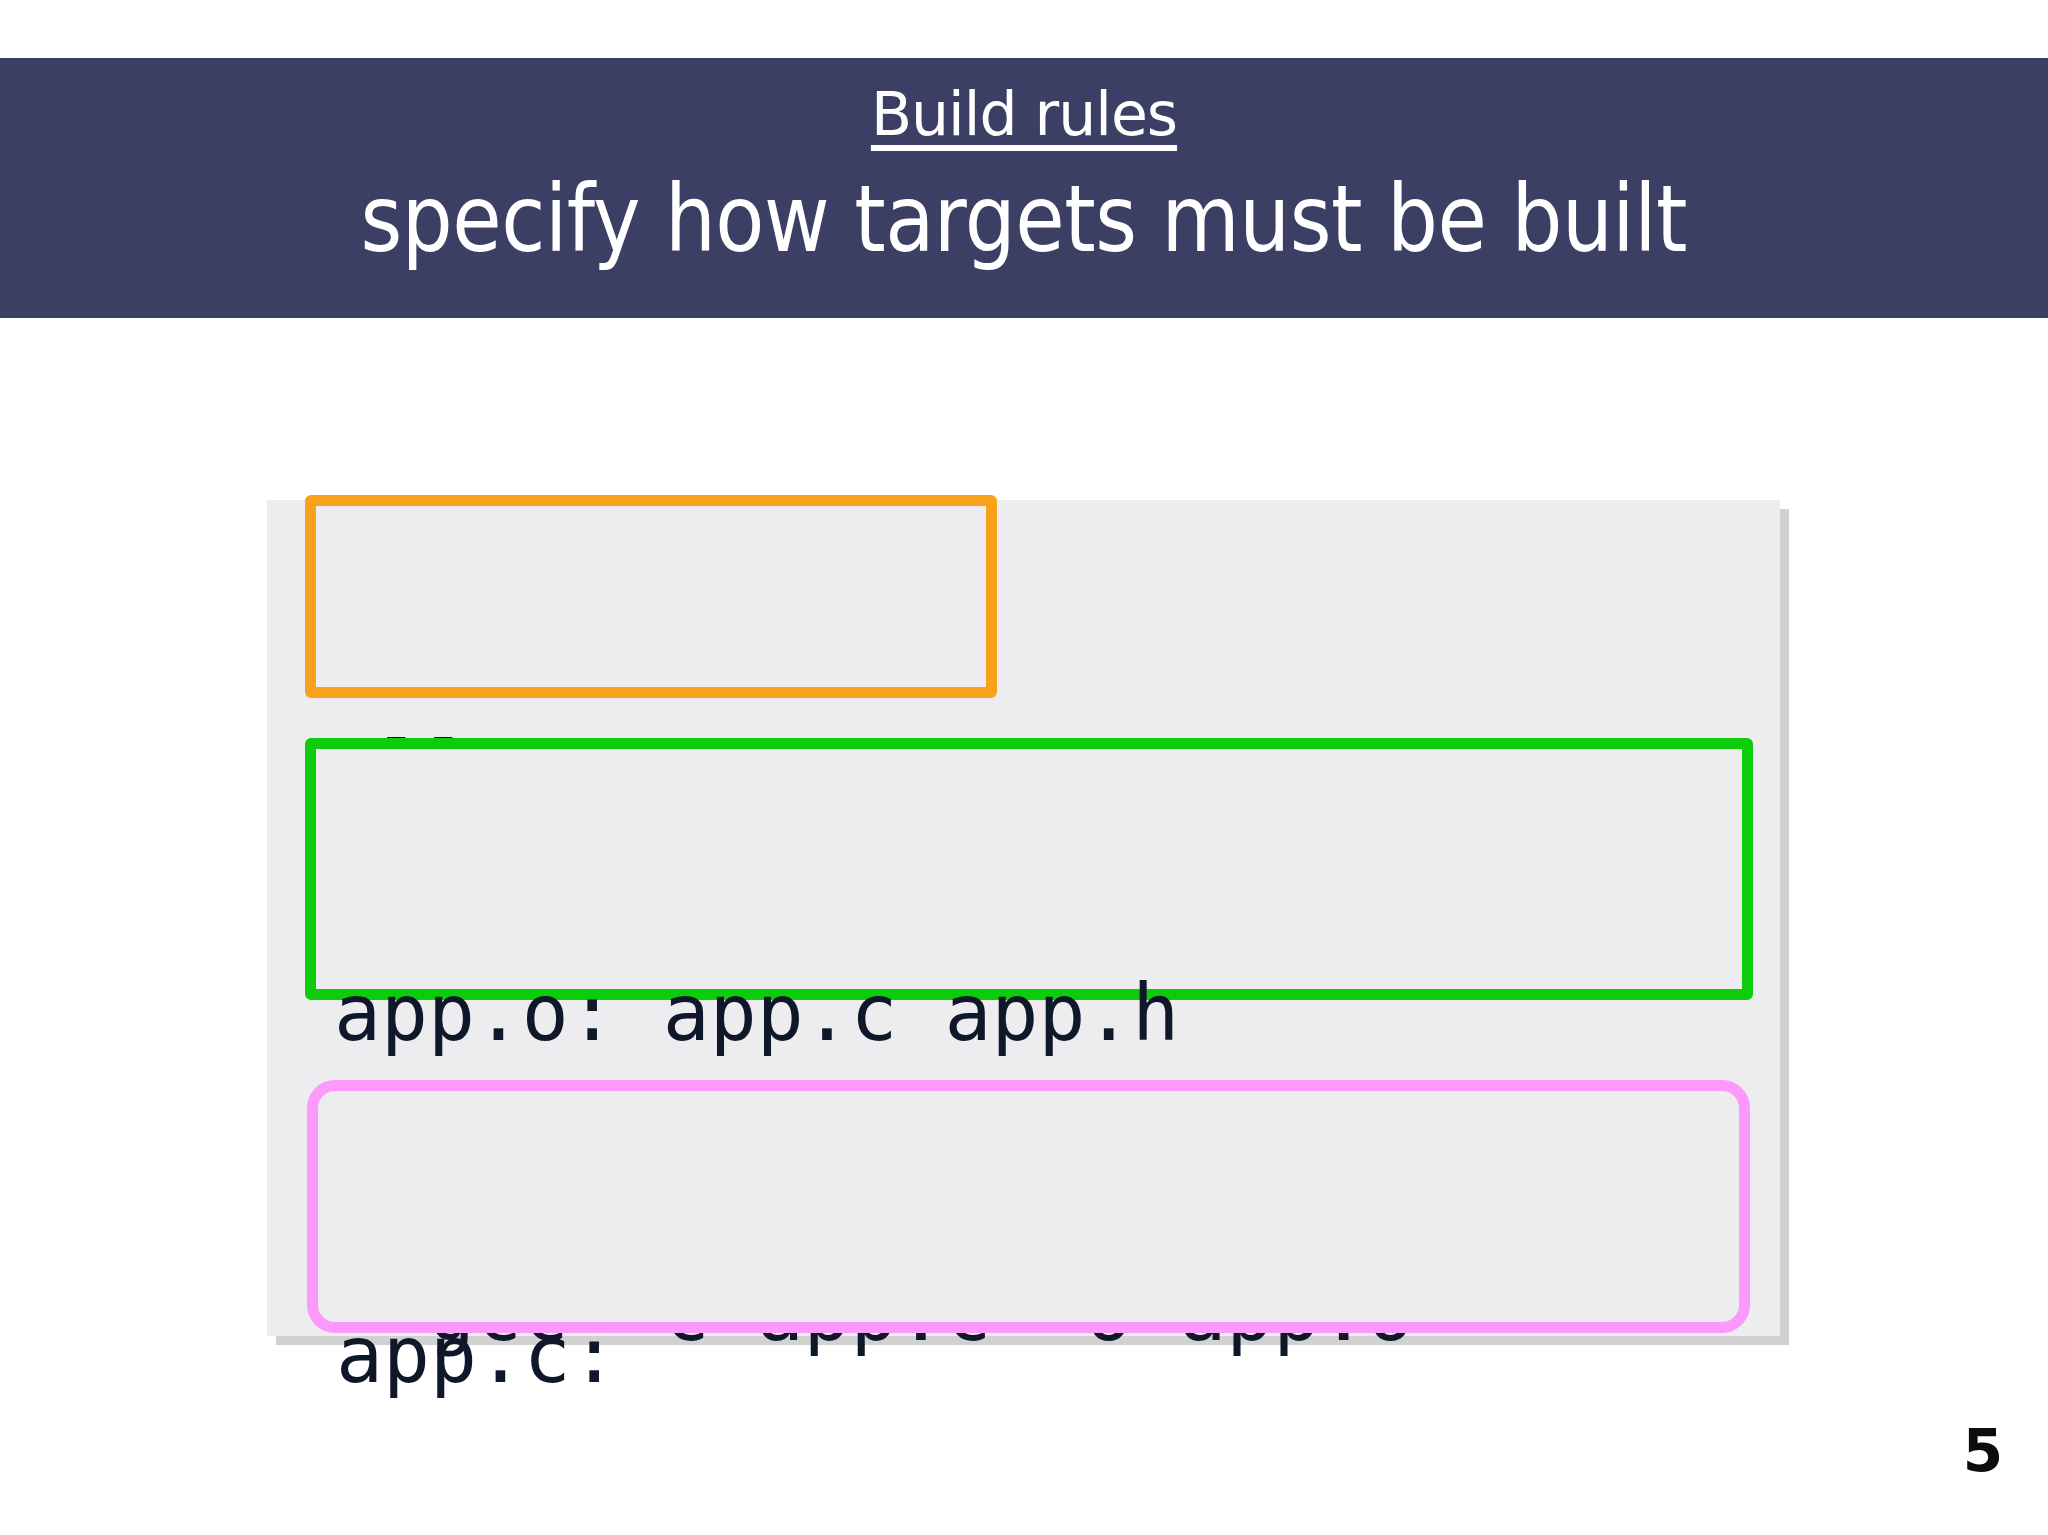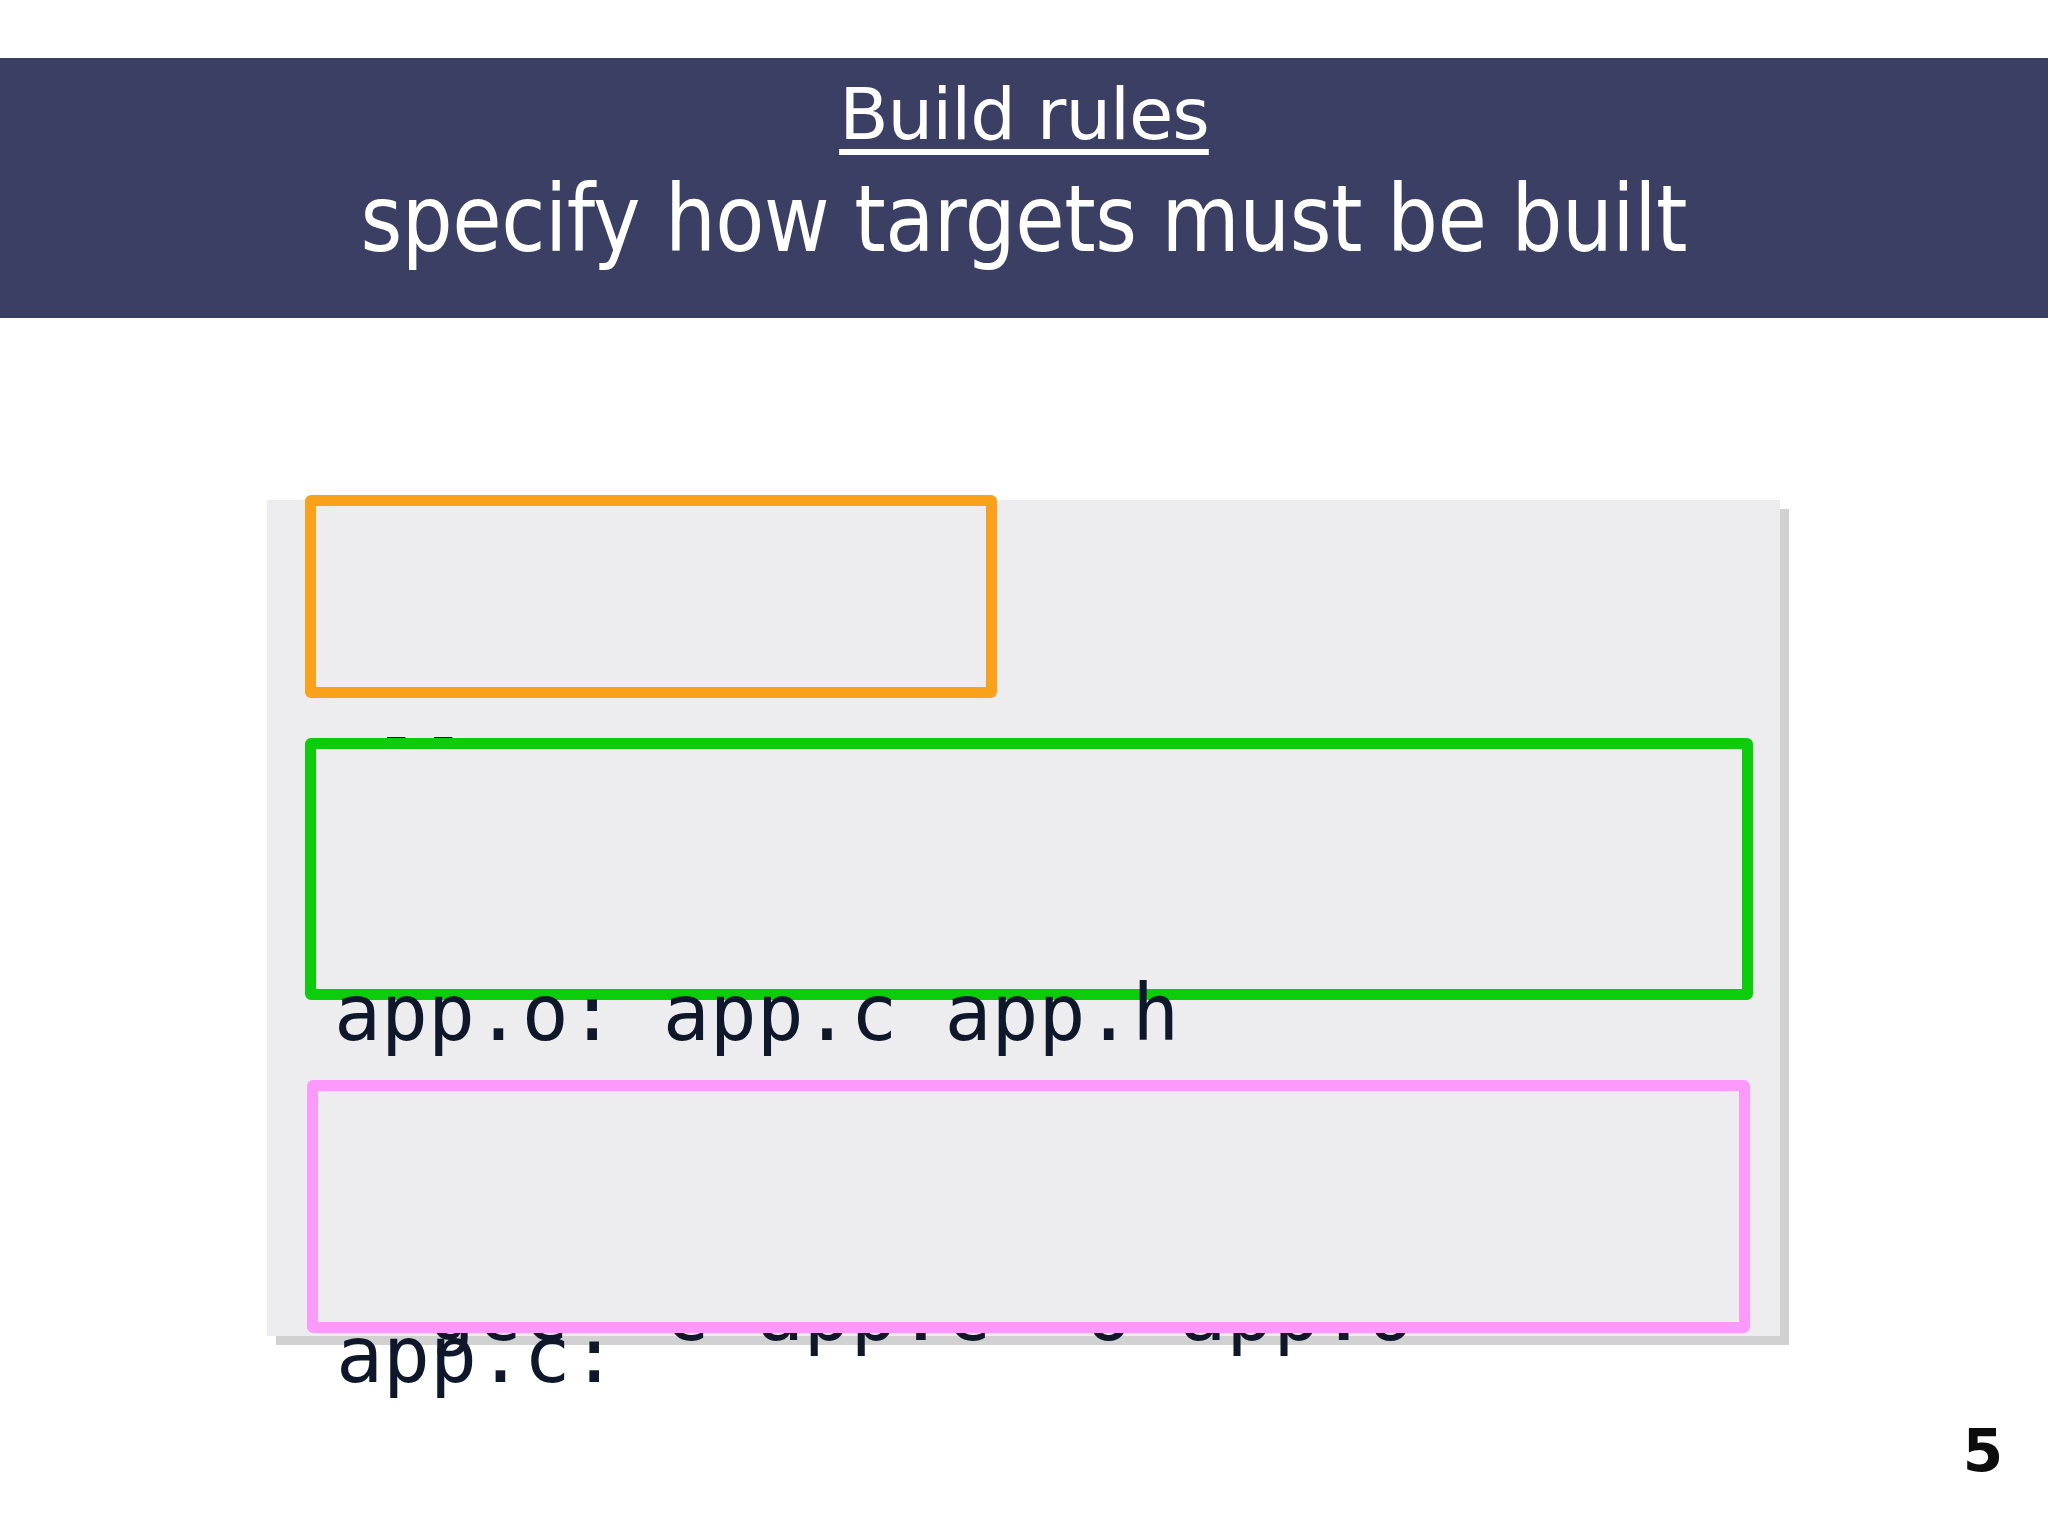--- a/index.html
+++ b/index.html
@@ -26,21 +26,21 @@
     box-sizing: border-box;
     display: flex;
     flex-direction: column;
     align-items: center;
     justify-content: flex-start;
     padding-top: 6px;
   }
   #title-line-1 {
     color: #ffffff;
     font-family: "DejaVu Sans", sans-serif;
-    font-size: 72px;
+    font-size: 60px;
     line-height: 100px;
     font-weight: 400;
     letter-spacing: -1px;
     text-decoration: underline;
     text-underline-offset: 10px;
     text-decoration-thickness: 6px;
     white-space: nowrap;
   }
   #title-line-2 {
     color: #ffffff;
@@ -137,20 +137,20 @@
 
   <div class="code-box" id="rule-all-box" style="border-color: rgb(249, 161, 27);">
     <span class="code-line">all: app.o</span>
   </div>
 
   <div class="code-box" id="rule-appo-box" style="border-color: rgb(12, 204, 12);">
     <span class="code-line">app.o: app.c app.h</span>
     <span class="code-line">  gcc -c app.c -o app.o</span>
   </div>
 
-  <div class="code-box" id="rule-appc-box" style="border-color: rgb(253, 152, 253);">
+  <div class="code-box" id="rule-appc-box" style="border-color: rgb(253, 152, 253); border-radius: 28px;">
     <span class="code-line">app.c:</span>
     
   </div>
 
 </div>
 
 <div id="page-number">5</div>
 
 </body></html>

